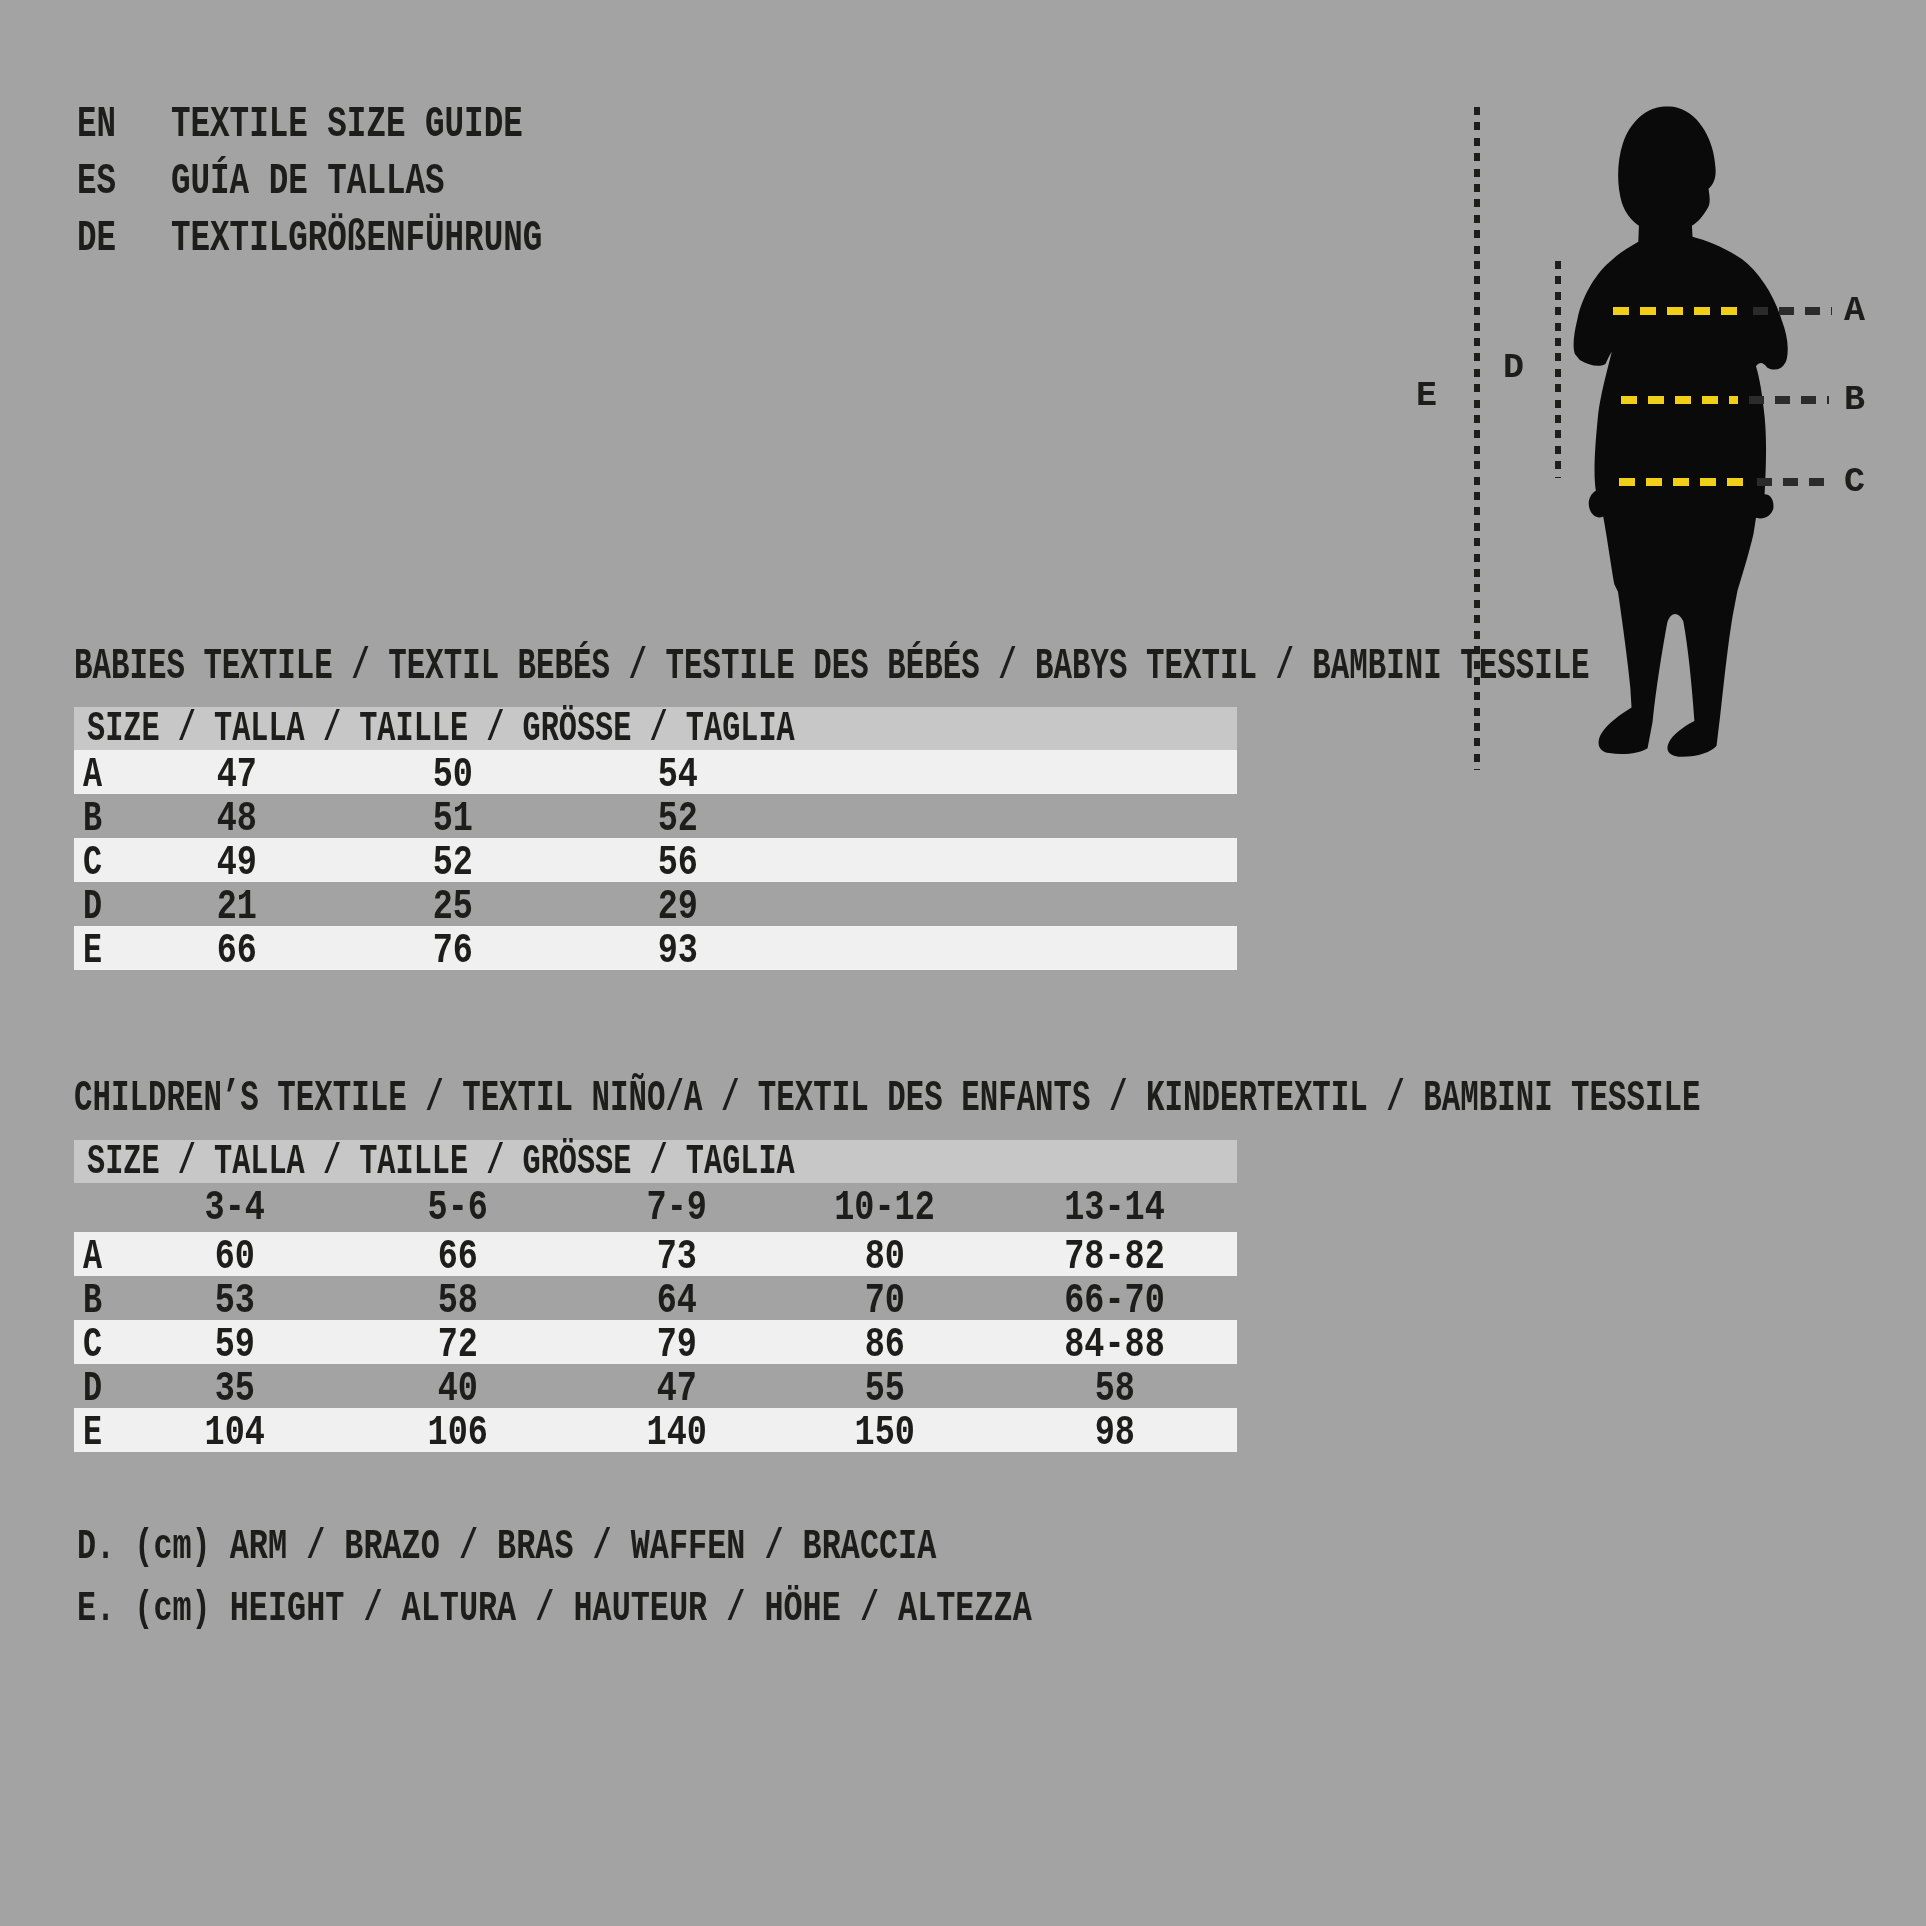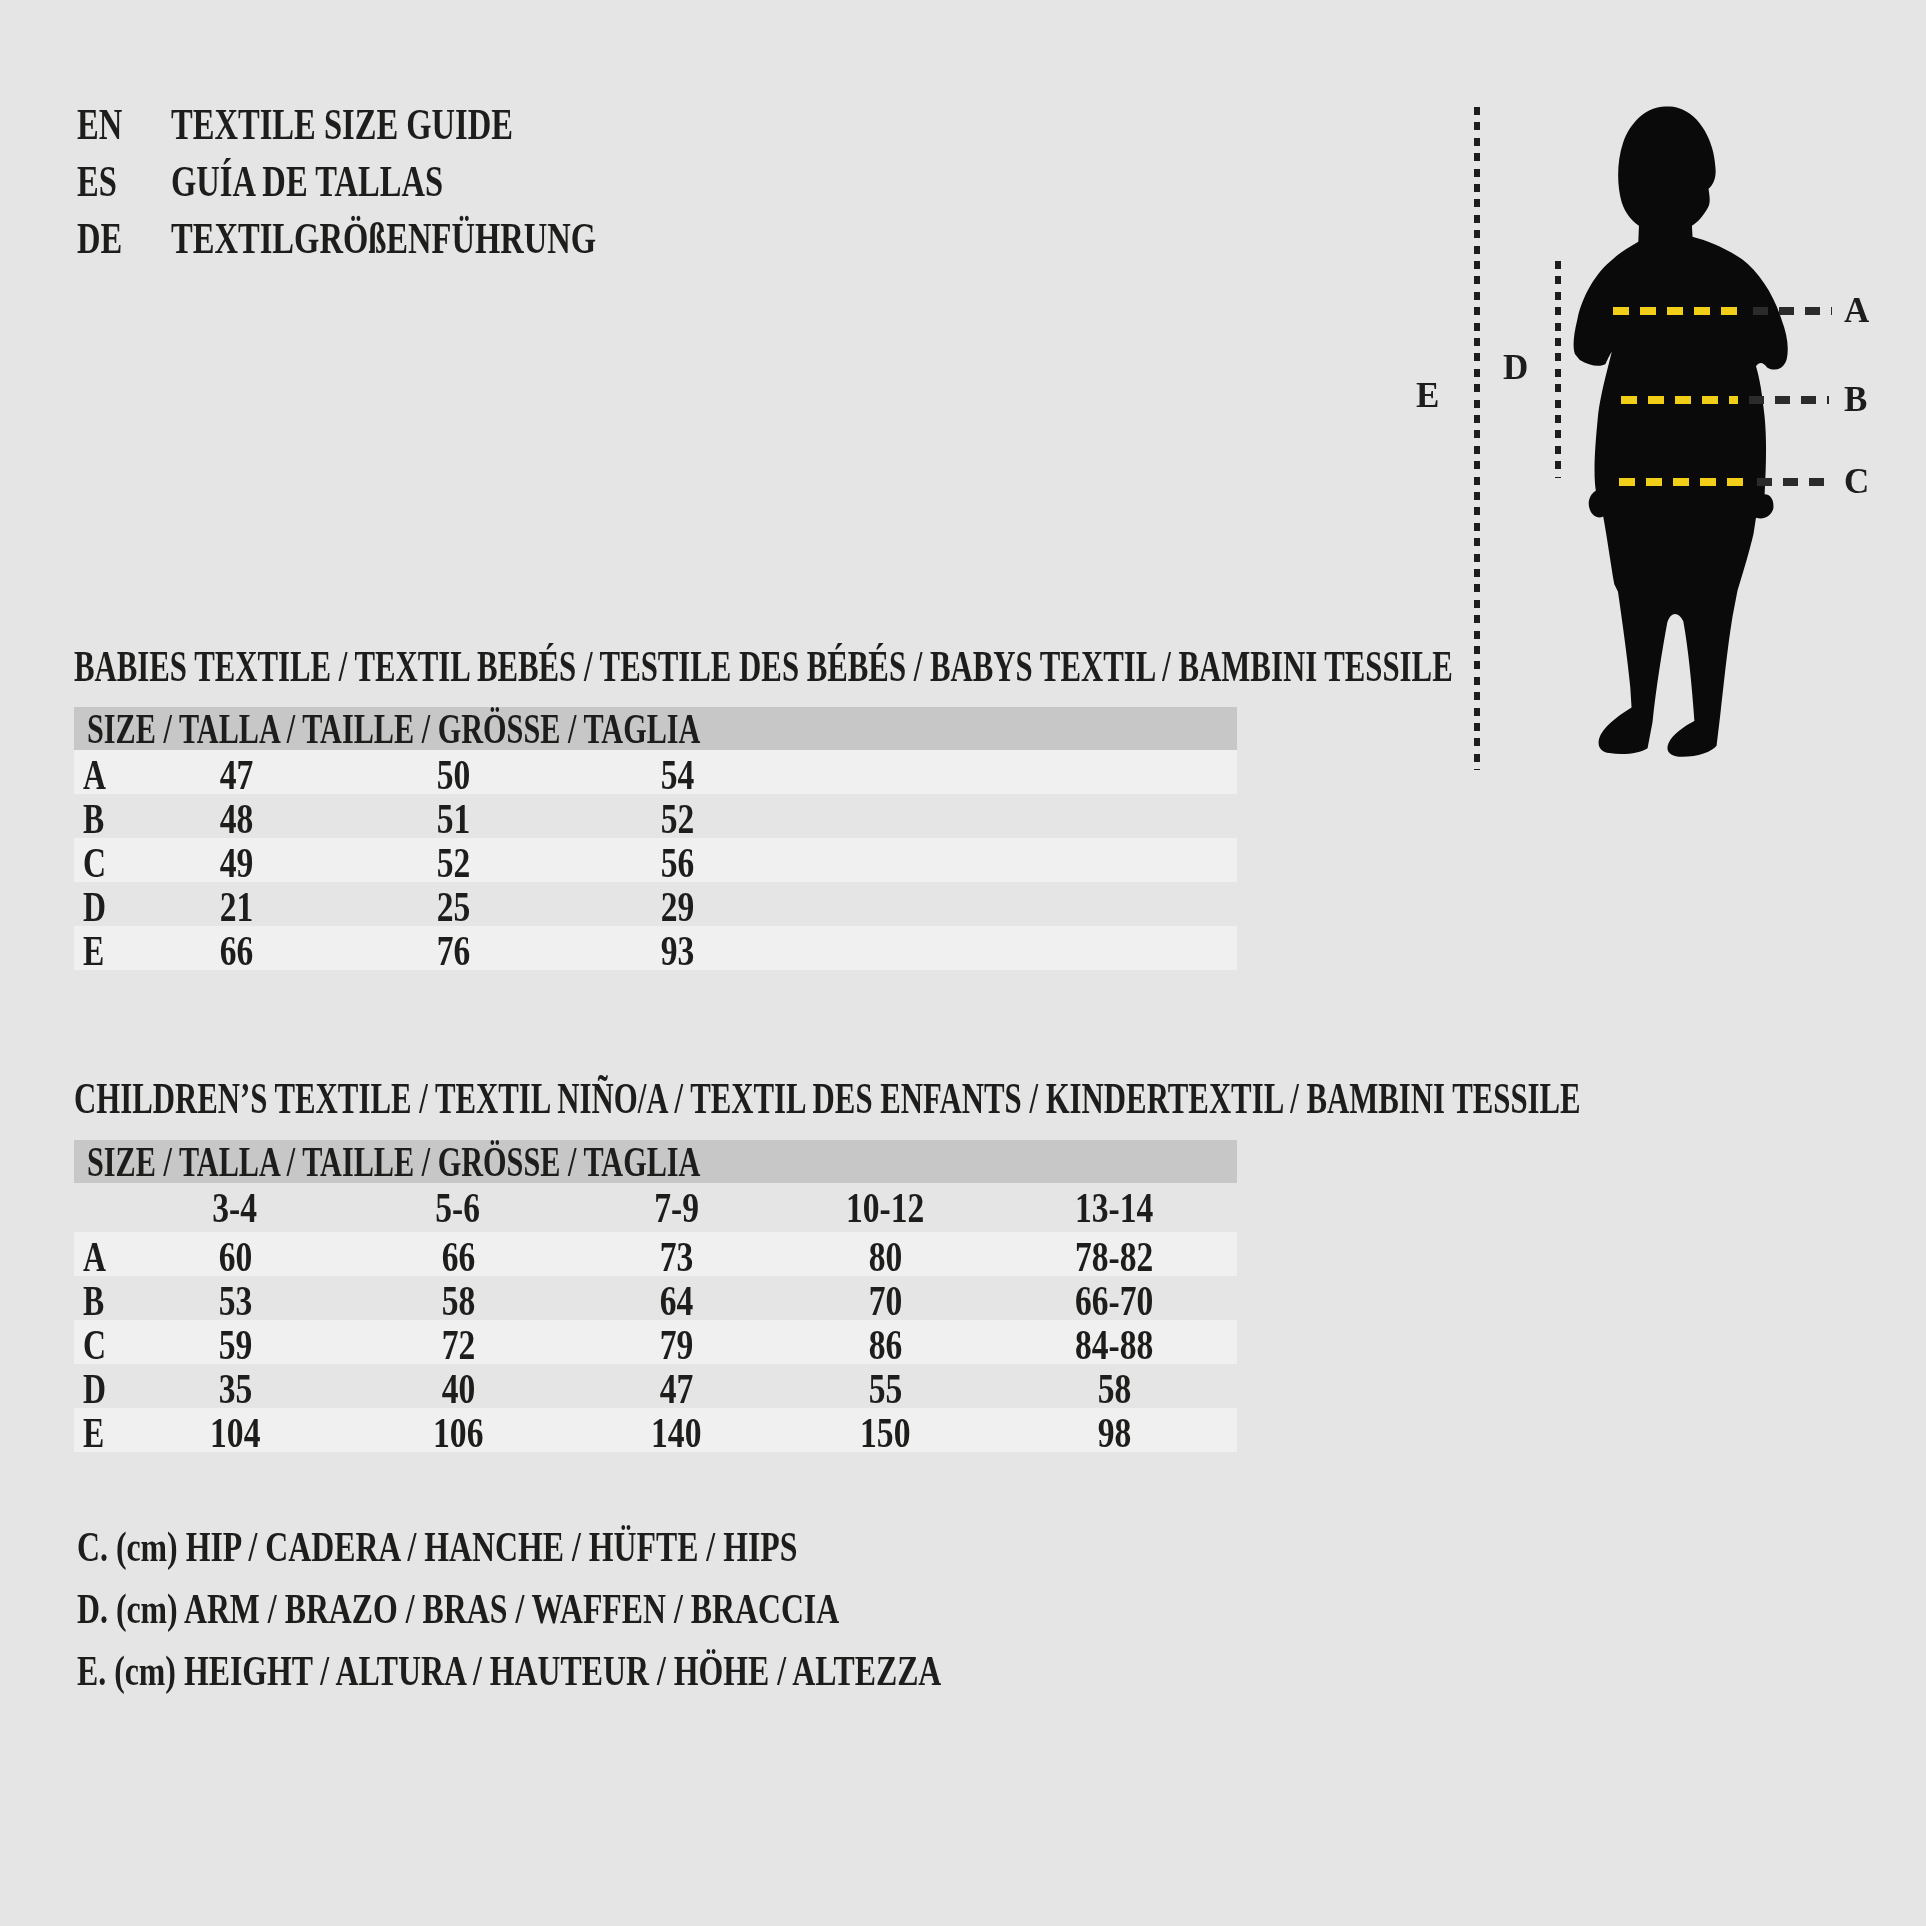--- a/index.html
+++ b/index.html
@@ -1,18 +1,18 @@
 <!DOCTYPE html>
 <html style="font-size:10px"><head>
 <meta charset="utf-8">
 <style>
   html,body{margin:0;padding:0;background:#ffffff;}
   .canvas{
-    position:relative;width:1926px;height:1926px;background:#e5e5e5;
-    font-family:Liberation Serif, serif;color:#1d1d1b;overflow:hidden;
+    position:relative;width:1926px;height:1926px;background:#a3a3a3;
+    font-family:Liberation Mono, monospace;color:#1d1d1b;overflow:hidden;
   }
   
   .cnd{display:inline-block;transform:scaleX(.74);transform-origin:0 50%;white-space:nowrap;}
   .cndt{display:inline-block;transform:scaleX(.70);transform-origin:0 50%;white-space:nowrap;}
   .cndb{display:inline-block;transform:scaleX(.72);transform-origin:0 50%;white-space:nowrap;}
   .cndc{display:inline-block;transform:scaleX(.78);transform-origin:50% 50%;white-space:nowrap;}
 
   
   .langs{position:absolute;left:77px;top:96px;font-size:44px;font-weight:700;line-height:57px;}
   .lang-row{display:flex;}
@@ -370,19 +370,18 @@
           <span class="cndc">150</span>
         </div>
       <div class="cell">
           <span class="cndc">98</span>
         </div>
       <div class="cell"></div>
     </div>
   </div>
 
   <div class="legend">
-    <div><span class="cnd">C. (cm) HIP / CADERA / HANCHE / HÜFTE / HIPS</span></div>
     <div><span class="cnd">D. (cm) ARM / BRAZO / BRAS / WAFFEN / BRACCIA</span></div>
     <div><span class="cnd">E. (cm) HEIGHT / ALTURA / HAUTEUR / HÖHE / ALTEZZA</span></div>
   </div>
 
 </div>
 
 
 </body></html>

